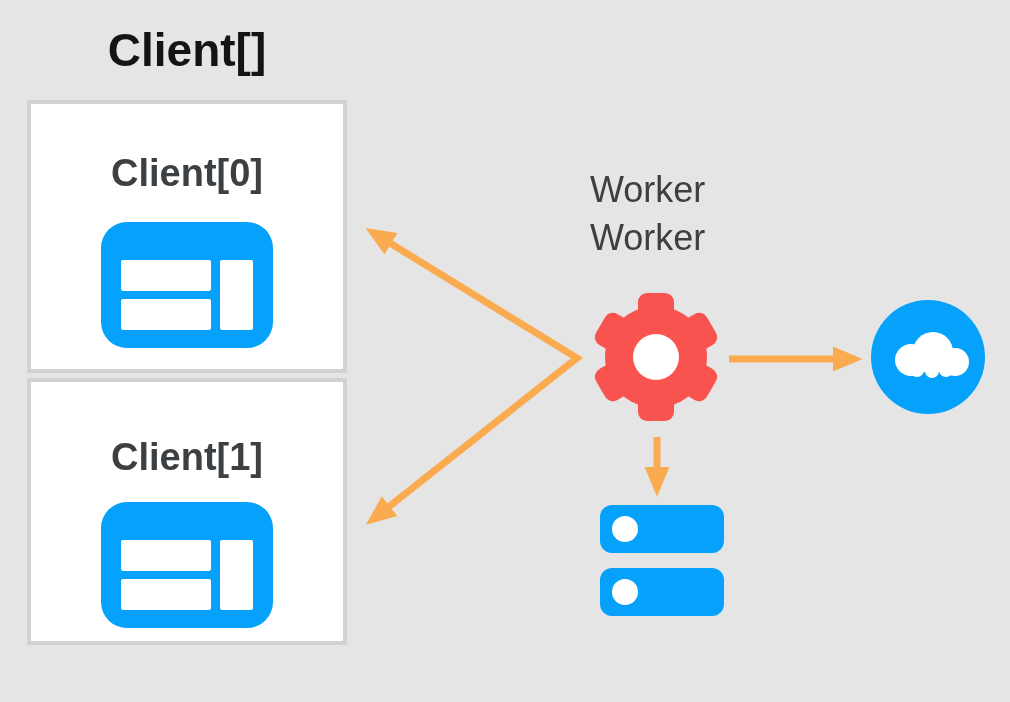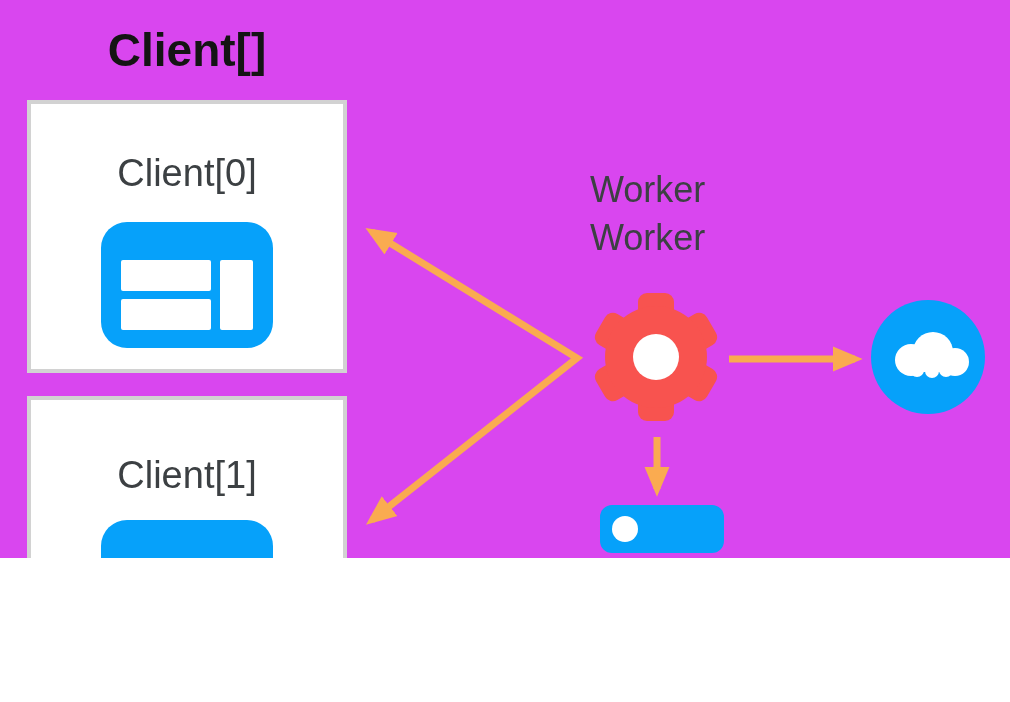--- a/index.html
+++ b/index.html
@@ -8,22 +8,22 @@
     --orange: #FAAB50;
     --box-border: #D2D2D2;
     --label-text: #3C4043;
     --title-text: #141414;
   }
   * { margin: 0; padding: 0; box-sizing: border-box; }
   html, body { background: #ffffff; }
   .canvas {
     position: relative;
     width: 1010px;
-    height: 558px;
-    background: #d946ef;
+    height: 702px;
+    background: #e5e5e5;
     font-family: "Liberation Sans", sans-serif;
     overflow: hidden;
   }
   .group-title {
     position: absolute;
     left: 27px;
     top: 24px;
     width: 320px;
     text-align: center;
     font-size: 46px;
@@ -32,29 +32,29 @@
     line-height: 1.15;
   }
   .client-box {
     position: absolute;
     left: 27px;
     width: 320px;
     border: 4px solid var(--box-border);
     background: #ffffff;
   }
   .client-box.box0 { top: 100px; height: 273px; }
-  .client-box.box1 { top: 378px; height: 267px; margin-top: 18px; }
+  .client-box.box1 { top: 378px; height: 267px; }
   .client-label {
     position: absolute;
     left: 0;
     right: 0;
     top: 48px;
     text-align: center;
     font-size: 38px;
-    font-weight: 400;
+    font-weight: 700;
     color: var(--label-text);
   }
   .box1 .client-label { top: 54px; }
   .client-icon {
     position: absolute;
     left: 70px;
     top: 118px;
     width: 172px;
     height: 126px;
   }

